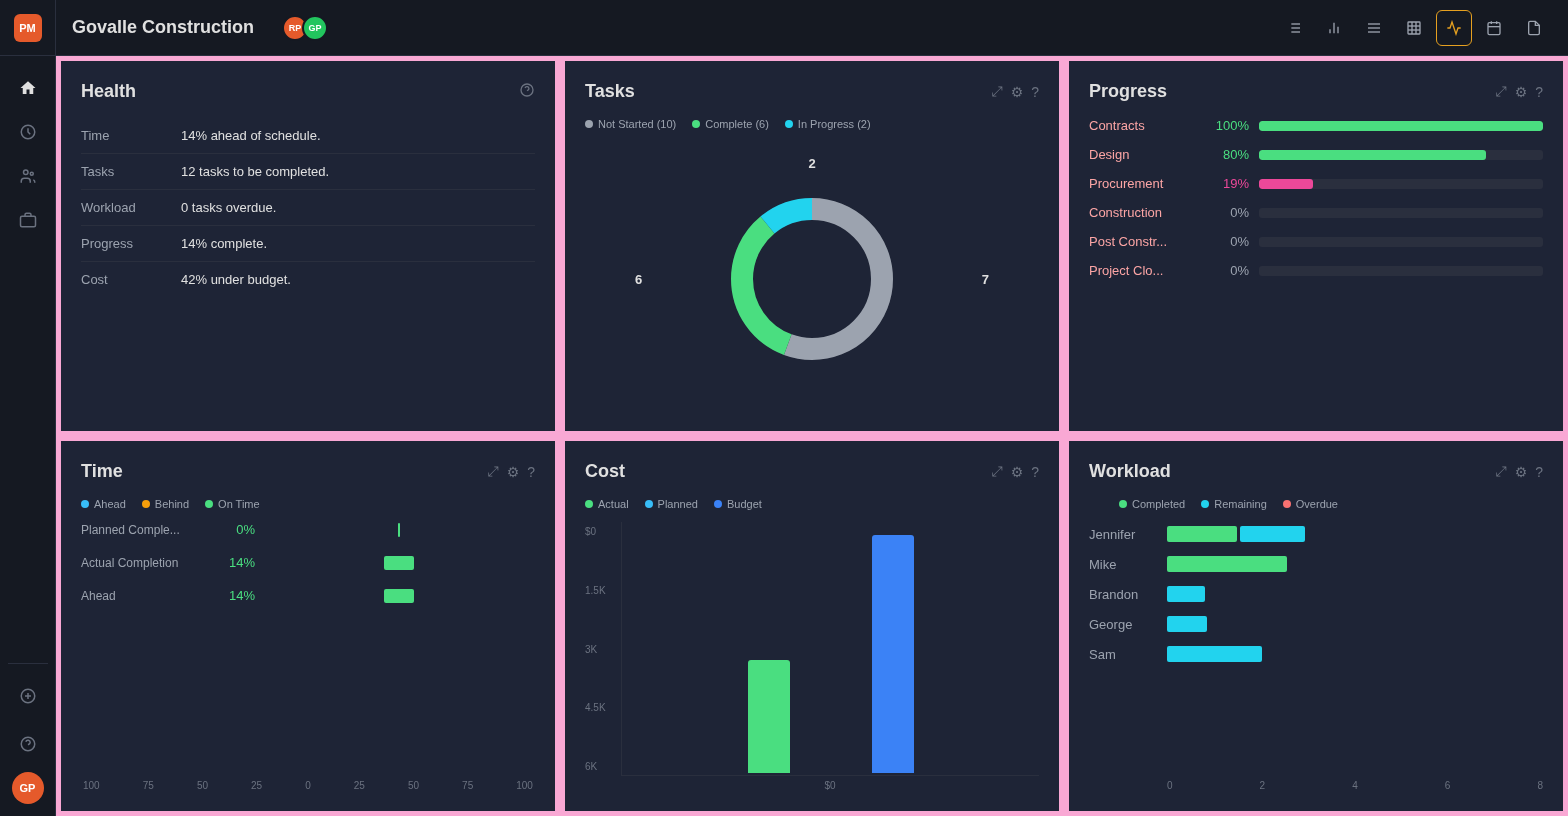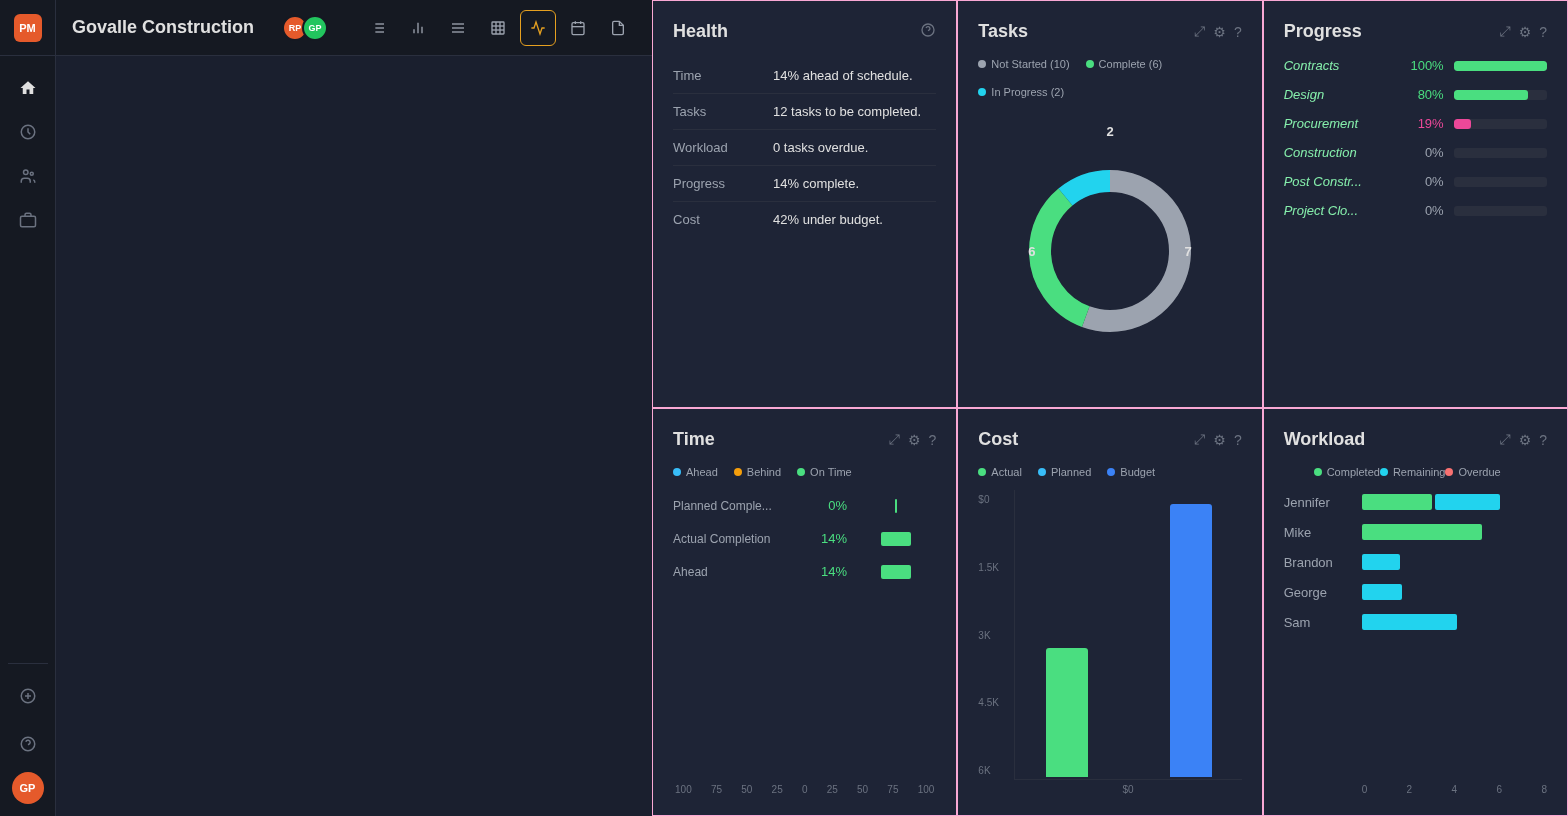--- a/index.html
+++ b/index.html
@@ -9,37 +9,37 @@
     .sidebar { width: 56px; background: #151922; display: flex; flex-direction: column; align-items: center; padding: 0; flex-shrink: 0; border-right: 1px solid #2a2f3e; }
     .sidebar-logo { width: 72px; height: 56px; display: flex; align-items: center; justify-content: center; border-bottom: 1px solid #2a2f3e; }
     .sidebar-logo .pm-icon { width: 28px; height: 28px; background: #e55a2b; border-radius: 6px; display: flex; align-items: center; justify-content: center; color: white; font-weight: 700; font-size: 11px; }
     .sidebar-nav { display: flex; flex-direction: column; align-items: center; padding: 12px 0; gap: 4px; flex: 1; }
     .sidebar-item { width: 40px; height: 40px; display: flex; align-items: center; justify-content: center; border-radius: 8px; cursor: pointer; color: #6b7280; }
     .sidebar-item.active { color: #e0e0e0; }
     .sidebar-bottom { display: flex; flex-direction: column; align-items: center; padding: 12px 0; gap: 8px; border-top: 1px solid #2a2f3e; }
     .sidebar-avatar { width: 32px; height: 32px; background: #e55a2b; border-radius: 50%; display: flex; align-items: center; justify-content: center; color: white; font-size: 11px; font-weight: 600; }
 
     
-    .main { flex: 1; display: flex; flex-direction: row; overflow: hidden; }
+    .main { flex: 1; display: flex; flex-direction: column; overflow: hidden; }
 
     
     .topbar { height: 56px; background: #151922; border-bottom: 1px solid #2a2f3e; display: flex; align-items: center; padding: 0 16px; gap: 16px; flex-shrink: 0; }
     .topbar-title { font-size: 18px; font-weight: 600; color: #e0e0e0; margin-right: 12px; }
     .topbar-avatars { display: flex; gap: -4px; }
     .topbar-avatar { width: 26px; height: 26px; border-radius: 50%; border: 2px solid #151922; display: flex; align-items: center; justify-content: center; font-size: 9px; font-weight: 700; color: white; }
     .topbar-avatar.orange { background: #e55a2b; }
     .topbar-avatar.green { background: #22c55e; margin-left: -6px; }
     .topbar-spacer { flex: 1; }
     .topbar-icons { display: flex; gap: 4px; }
     .topbar-icon { width: 36px; height: 36px; display: flex; align-items: center; justify-content: center; border-radius: 6px; cursor: pointer; color: #9ca3af; border: 1px solid transparent; }
     .topbar-icon.active { border-color: #e5a020; color: #e5a020; }
 
     
     .dashboard { flex: 1; display: grid; grid-template-columns: 1fr 1fr 1fr; grid-template-rows: 1fr 1fr; overflow: hidden; }
-    .panel { background: #1e2436; border: 1px solid #f9a8d4; padding: 20px; display: flex; flex-direction: column; overflow: hidden; }
+    .panel { background: #1e2436; border: 5px solid #f9a8d4; padding: 20px; display: flex; flex-direction: column; overflow: hidden; }
 
     
     .panel-header { display: flex; align-items: center; justify-content: space-between; margin-bottom: 16px; flex-shrink: 0; }
     .panel-title { font-size: 18px; font-weight: 600; color: #e0e0e0; }
     .panel-icons { display: flex; gap: 8px; align-items: center; color: #6b7280; }
     .panel-icon { cursor: pointer; font-size: 14px; }
 
     
     .health-table { width: 100%; }
     .health-row { display: flex; align-items: center; padding: 10px 0; border-bottom: 1px solid #2a2f3e; }
@@ -49,43 +49,43 @@
 
     
     .tasks-legend { display: flex; gap: 16px; margin-bottom: 16px; flex-wrap: wrap; }
     .legend-item { display: flex; align-items: center; gap: 5px; font-size: 11px; color: #9ca3af; }
     .legend-dot { width: 8px; height: 8px; border-radius: 50%; }
     .donut-container { flex: 1; display: flex; align-items: center; justify-content: center; position: relative; }
 
     
     .progress-rows { display: flex; flex-direction: column; gap: 14px; }
     .progress-row { display: flex; align-items: center; gap: 10px; }
-    .progress-name { width: 110px; color: #86efac; font-size: 13px; font-style: italic; }
+    .progress-name { width: 110px; color: #fca5a5; font-size: 13px; }
     .progress-pct { width: 40px; font-size: 13px; text-align: right; }
     .progress-bar-bg { flex: 1; height: 10px; background: #2a2f3e; border-radius: 3px; overflow: hidden; }
     .progress-bar { height: 100%; border-radius: 3px; }
 
     
     .time-legend { display: flex; gap: 16px; margin-bottom: 12px; }
-    .time-rows { display: flex; flex-direction: column; gap: 18px; margin-top: 8px; }
+    .time-rows { display: flex; flex-direction: column; gap: 18px; }
     .time-row { display: flex; align-items: center; gap: 8px; }
     .time-row-label { width: 130px; font-size: 12px; color: #9ca3af; }
     .time-row-pct { width: 36px; text-align: right; font-size: 13px; color: #4ade80; }
     .time-bar-wrap { flex: 1; display: flex; align-items: center; justify-content: center; }
     .time-axis { display: flex; justify-content: space-between; color: #6b7280; font-size: 10px; margin-top: 8px; padding: 0 2px; }
 
     
     .cost-legend { display: flex; gap: 16px; margin-bottom: 12px; }
     .cost-chart-wrapper { flex: 1; position: relative; display: flex; }
     .cost-y { display: flex; flex-direction: column-reverse; justify-content: space-between; padding: 4px 0; color: #6b7280; font-size: 10px; width: 36px; flex-shrink: 0; }
     .cost-plot { flex: 1; display: flex; align-items: flex-end; padding-bottom: 2px; justify-content: center; gap: 20px; border-left: 1px solid #2a2f3e; border-bottom: 1px solid #2a2f3e; }
     .cost-axis { color: #6b7280; font-size: 10px; text-align: center; padding-top: 4px; padding-left: 36px; }
 
     
-    .workload-legend { display: flex; gap: 0; margin-bottom: 12px; padding-left: 30px; }
+    .workload-legend { display: flex; gap: 16px; margin-bottom: 12px; padding-left: 30px; }
     .workload-rows { display: flex; flex-direction: column; gap: 14px; margin-top: 4px; }
     .workload-row { display: flex; align-items: center; gap: 8px; }
     .workload-name { width: 70px; font-size: 13px; color: #9ca3af; }
     .workload-bars { flex: 1; display: flex; gap: 3px; }
     .workload-bar { height: 16px; border-radius: 2px; }
     .workload-axis { display: flex; justify-content: space-between; color: #6b7280; font-size: 10px; padding-left: 78px; margin-top: 8px; }
 
     svg.donut { width: 200px; height: 200px; }
   </style>
 </head>

